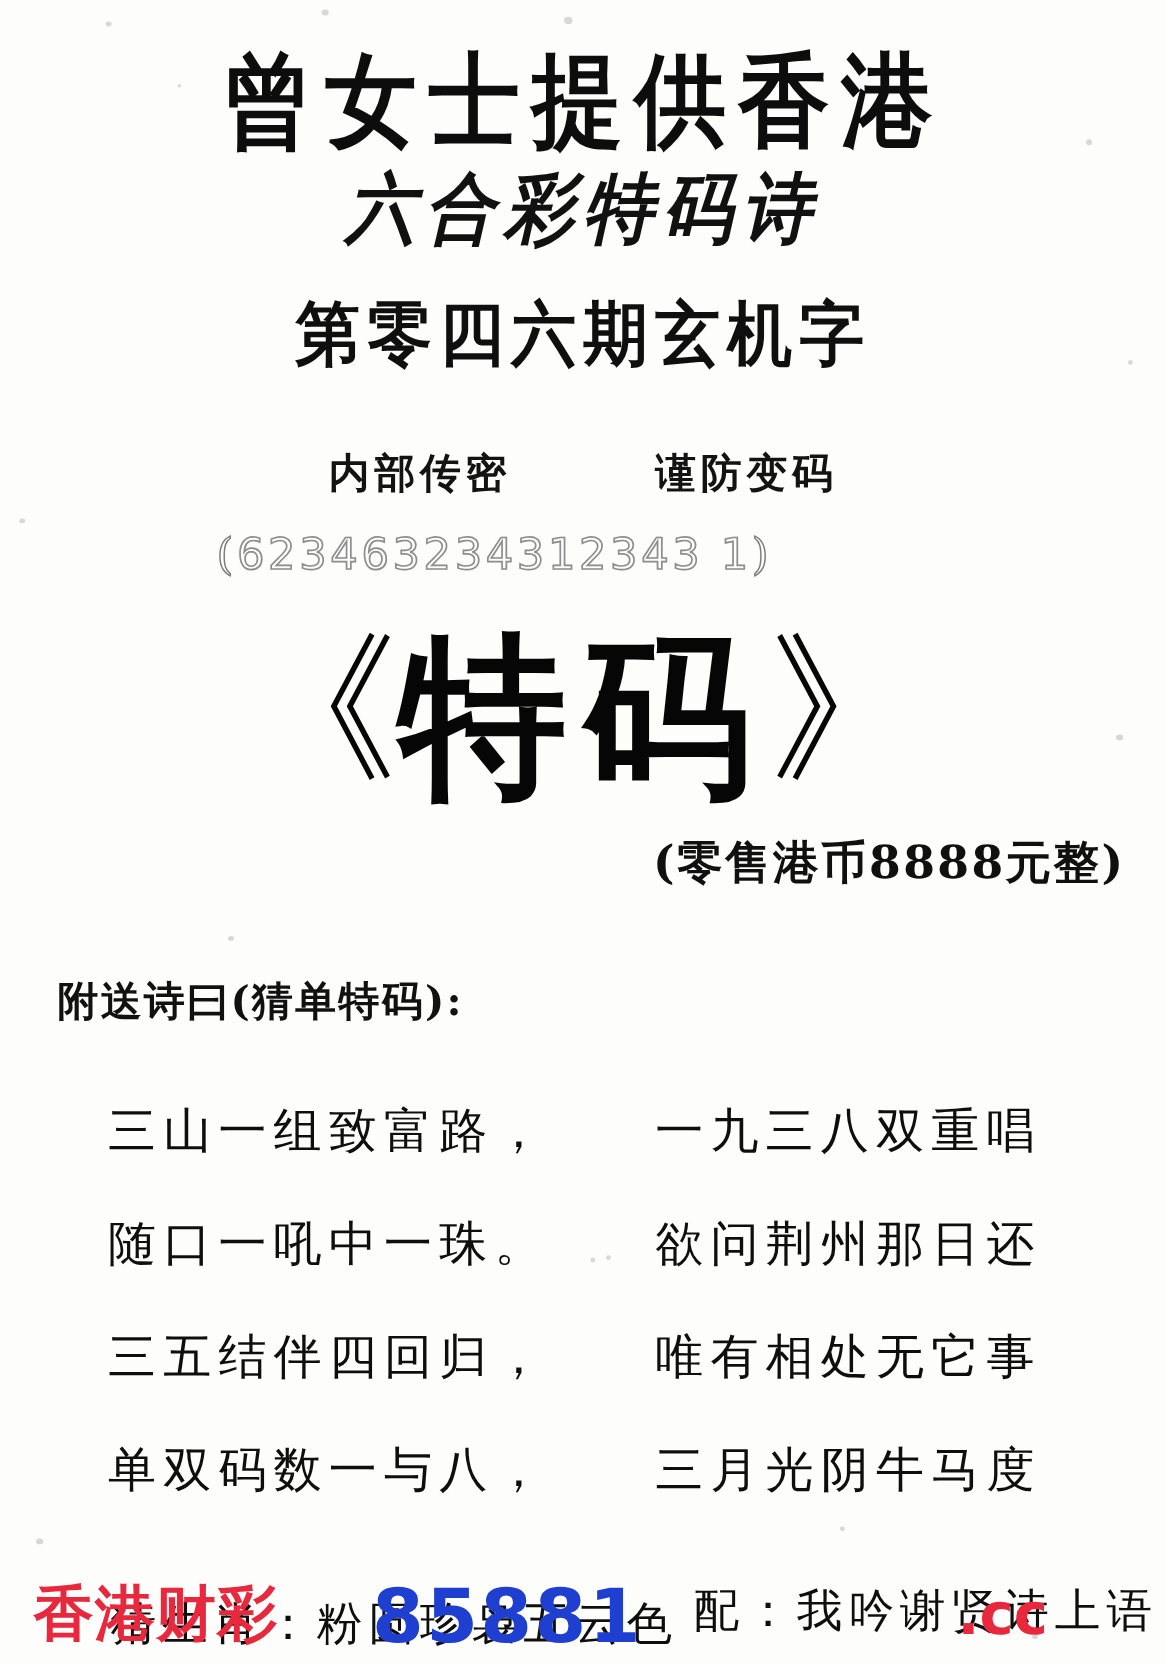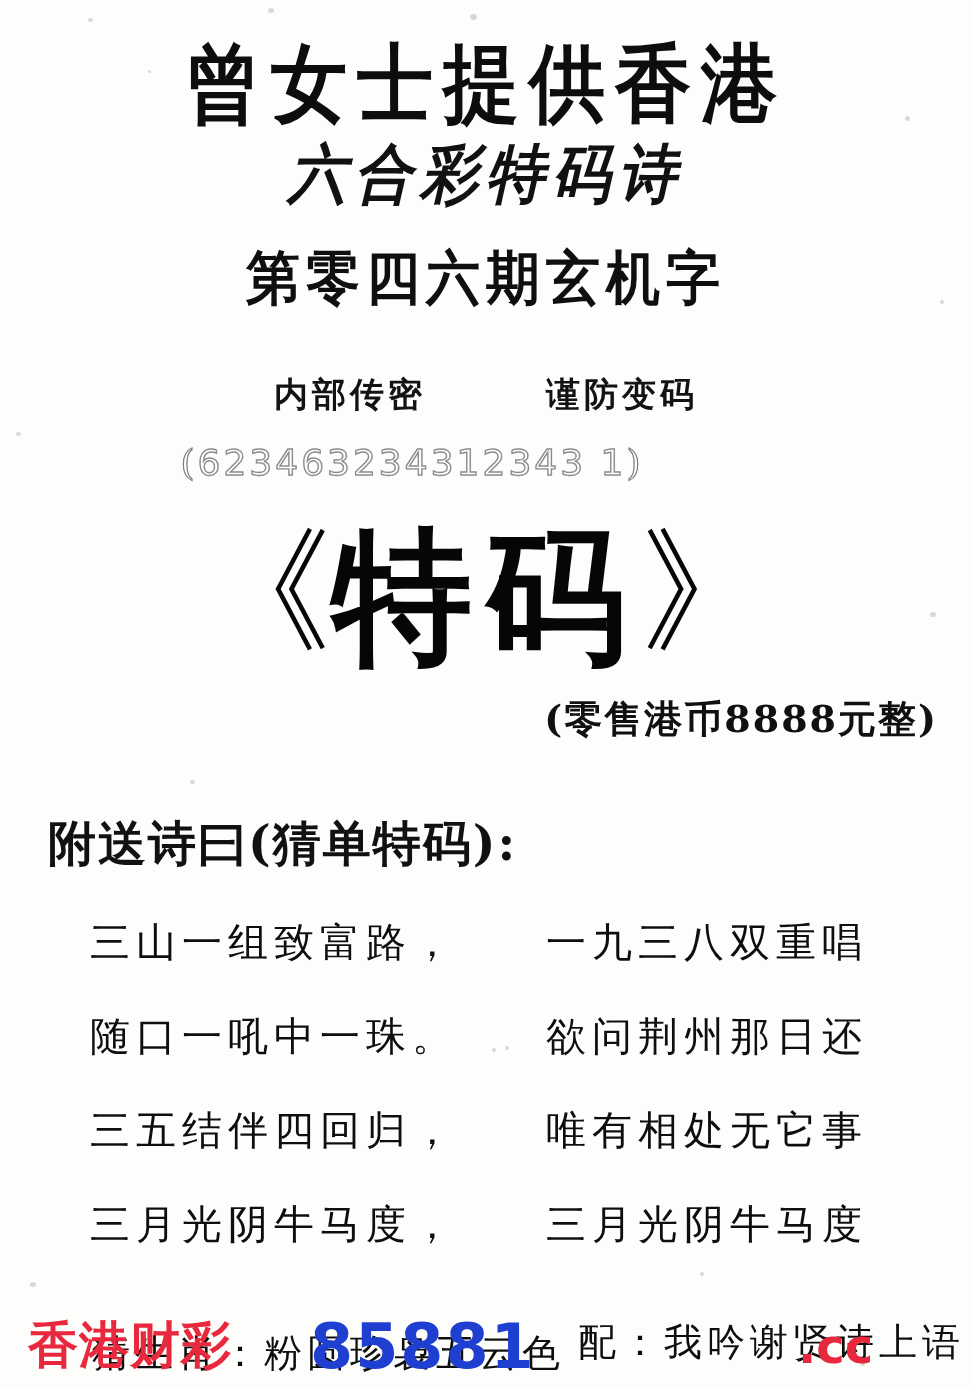--- a/index.html
+++ b/index.html
@@ -143,21 +143,21 @@
     color: #101010;
     white-space: nowrap;
   }
 
   .poem-head {
     position: absolute;
     top: 812px;
     left: 48px;
     font-family: "DejaVu Serif", serif;
     font-weight: bold;
-    font-size: 48px;
+    font-size: 34px;
     letter-spacing: 2px;
     color: #111;
     white-space: nowrap;
   }
 
   .poem-grid {
     position: absolute;
     top: 895px;
     left: 0;
     width: 892px;
@@ -300,21 +300,21 @@
     </div>
     <div class="poem-row">
       <div class="poem-left">随口一吼中一珠。</div>
       <div class="poem-right">欲问荆州那日还</div>
     </div>
     <div class="poem-row">
       <div class="poem-left">三五结伴四回归，</div>
       <div class="poem-right">唯有相处无它事</div>
     </div>
     <div class="poem-row">
-      <div class="poem-left">三月光阴牛马度，</div>
+      <div class="poem-left">单双码数一与八，</div>
       <div class="poem-right">三月光阴牛马度</div>
     </div>
   </div>
 
   <div class="bottom-row">
     <div class="bottom-left">猜生肖：粉圆珍袅五云色</div>
     <div class="bottom-right">配：我吟谢贤诗上语</div>
   </div>
 
   <div class="watermark">

